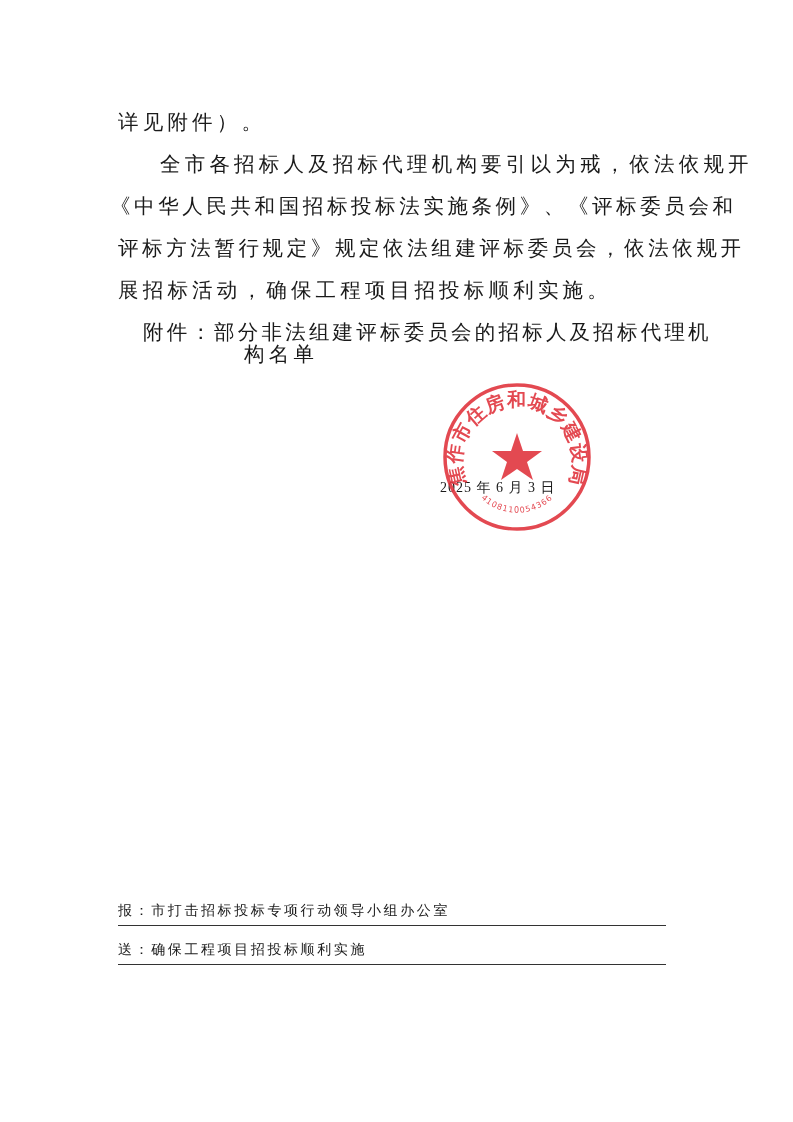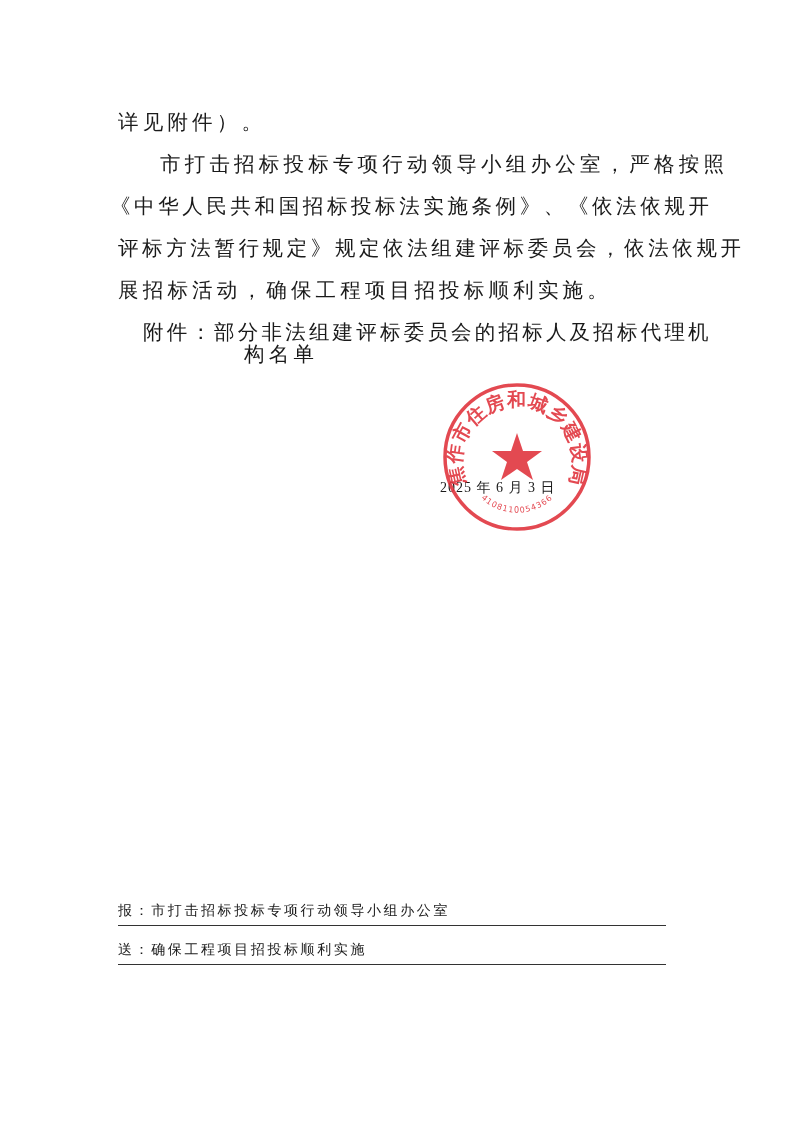--- a/index.html
+++ b/index.html
@@ -60,22 +60,22 @@
     }
   </style>
 </head>
 <body>
 
 <div class="page">
 
   <div class="line" style="left:118px; top:108px;">详见附件）。</div>
 
   <div>
-    <div class="line" style="left:160px; top:150px;">市打击招标投标专项行动领导小组办公室，严格按照</div>
-    <div class="line" style="left:110px; top:192px; letter-spacing:3.6px;">《中华人民共和国招标投标法实施条例》、《依法依规开</div>
+    <div class="line" style="left:160px; top:150px;">全市各招标人及招标代理机构要引以为戒，依法依规开</div>
+    <div class="line" style="left:110px; top:192px; letter-spacing:3.6px;">《中华人民共和国招标投标法实施条例》、《评标委员会和</div>
     <div class="line" style="left:118px; top:234px; letter-spacing:3.6px;text-align:right;">评标方法暂行规定》规定依法组建评标委员会，依法依规开</div>
     <div class="line" style="left:118px; top:276px;font-family:Liberation Serif, serif;">展招标活动，确保工程项目招投标顺利实施。</div>
   </div>
 
   <div>
     <div class="line" style="left:143px; top:318px; letter-spacing:3.2px;">附件：部分非法组建评标委员会的招标人及招标代理机</div>
     <div class="line" style="left:244px; top:340px;">构名单</div>
   </div>
 
   <div class="date">2025 年 6 月 3 日</div>

